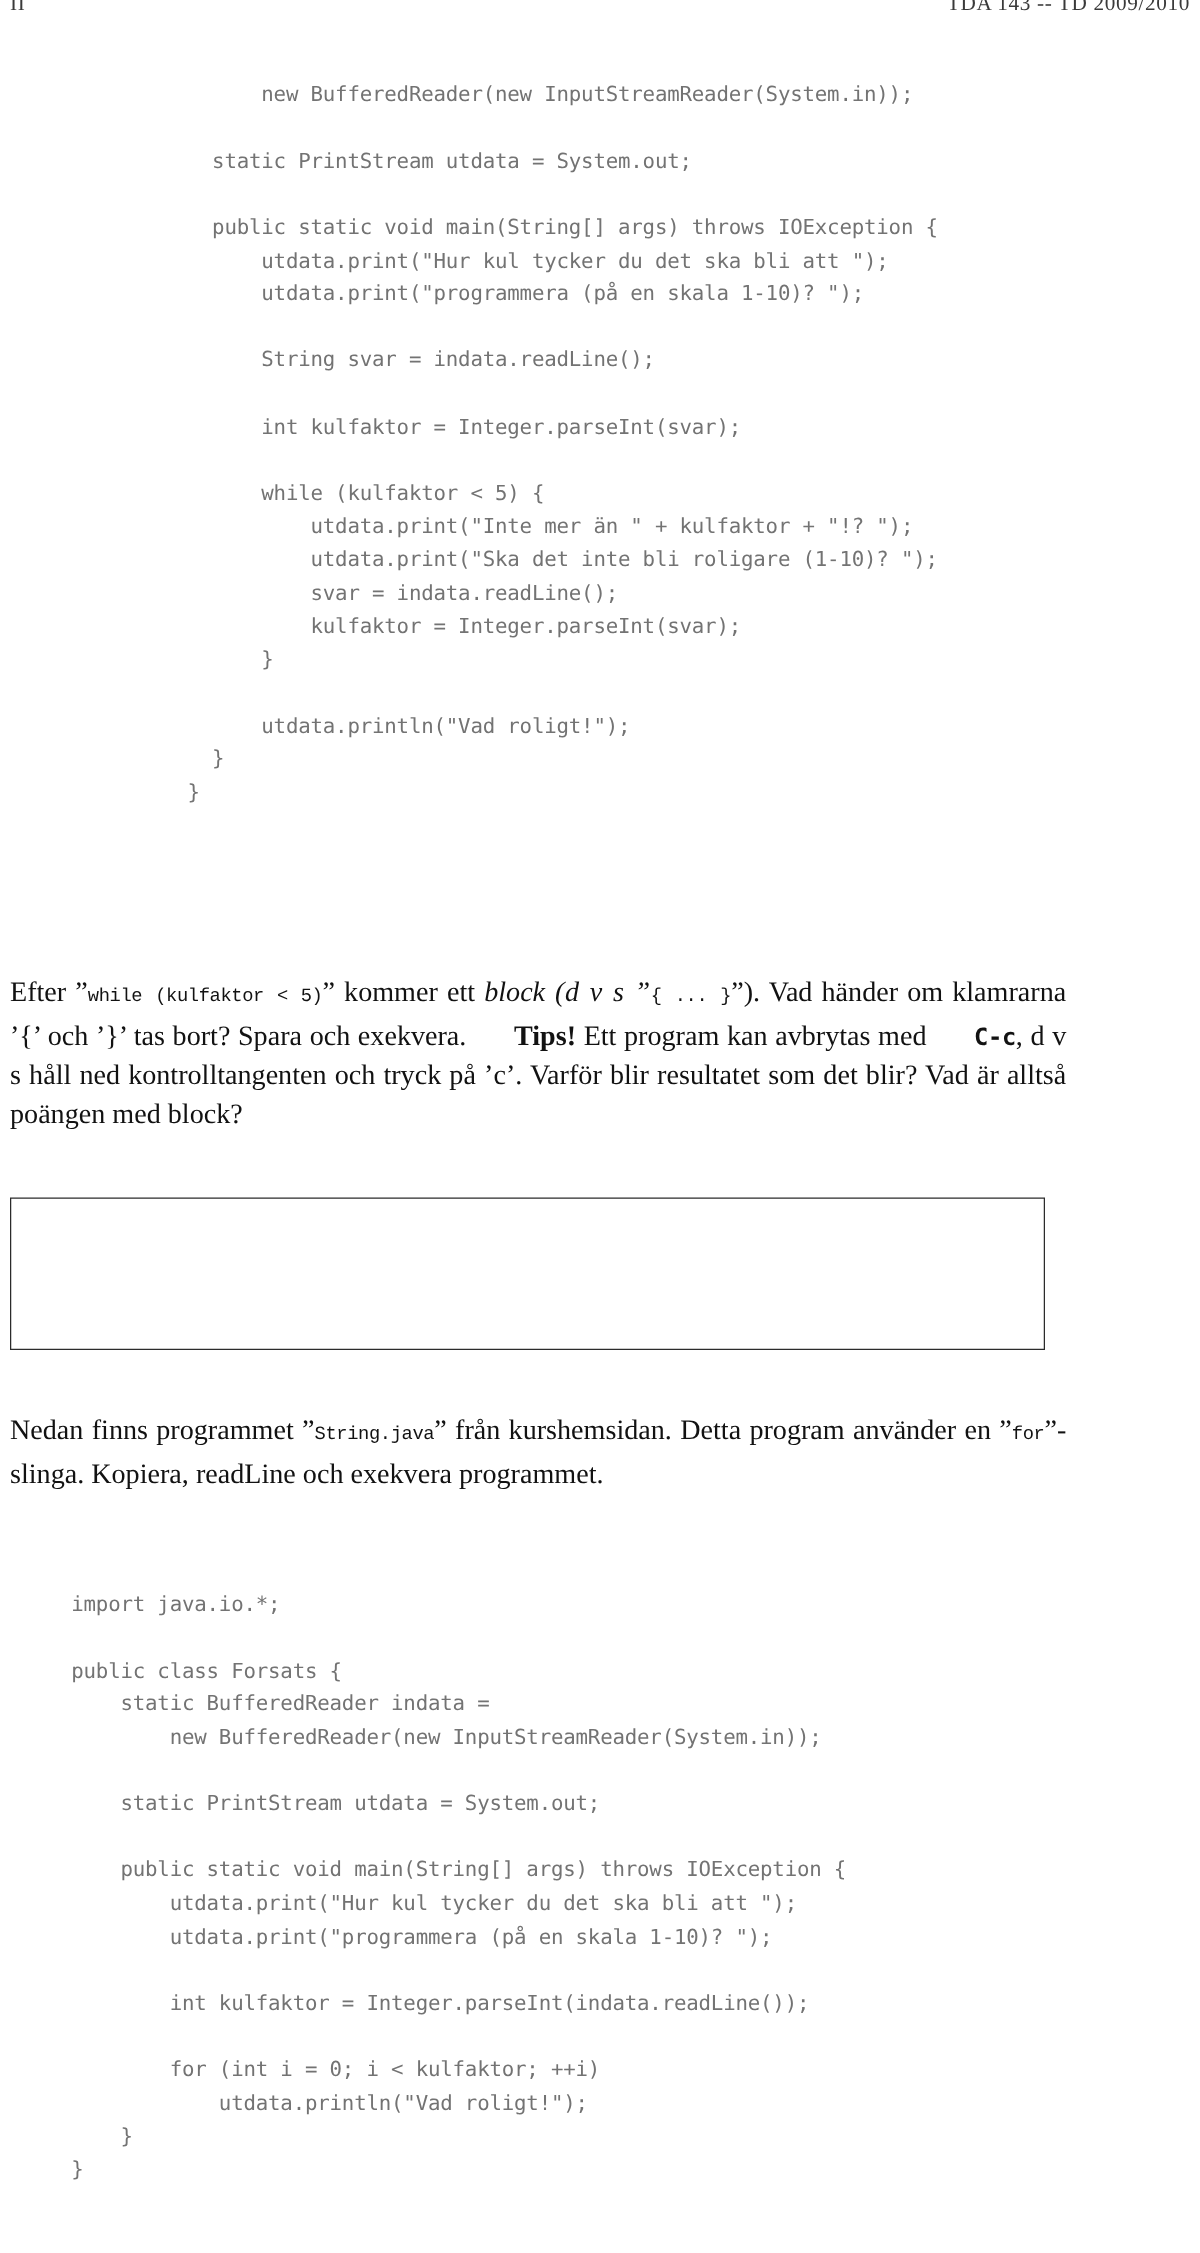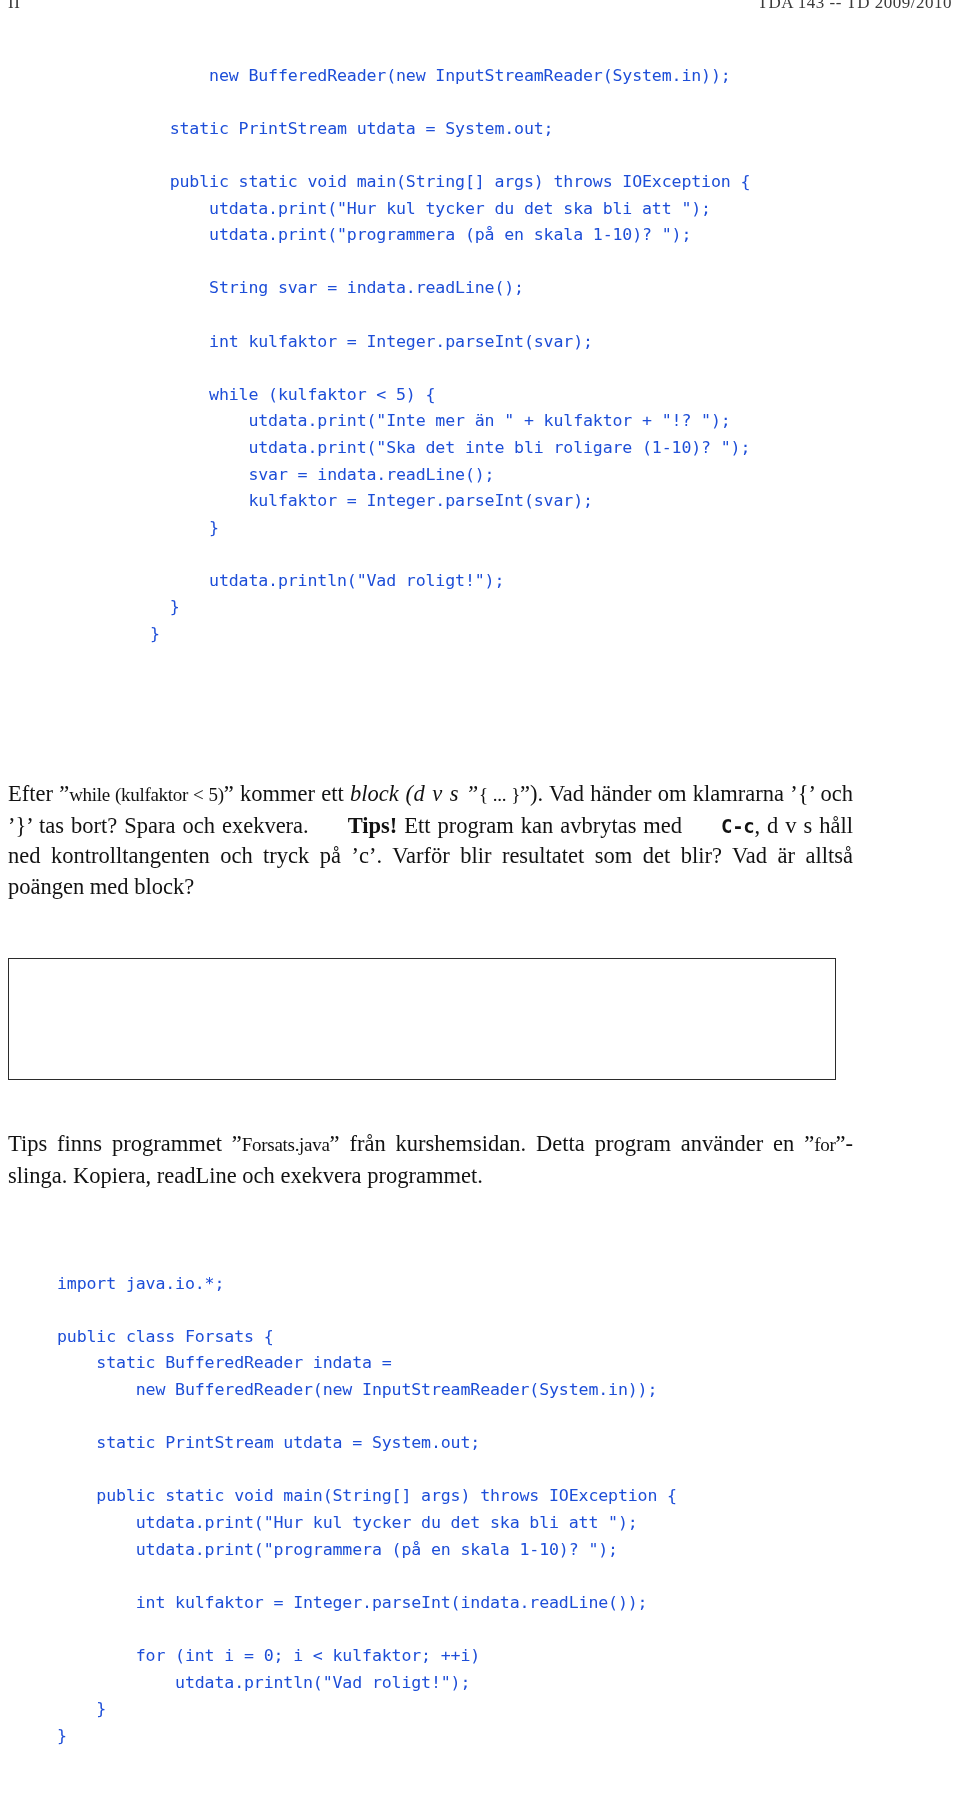--- a/index.html
+++ b/index.html
@@ -41,41 +41,41 @@
     letter-spacing: 0.5px;
   }
 
   
   .code {
     position: absolute;
     font-family: "DejaVu Sans Mono", "Liberation Mono", monospace;
     font-size: 16.6px;
     line-height: 26.6px;
     white-space: pre;
-    color: #1d4ed8;
+    color: #737373;
     letter-spacing: -0.15px;
   }
   #code-block-1 { left: 150px; top: 46px; }
   #code-block-2 { left: 57px; top: 1254px; }
 
   
   .prose {
     position: absolute;
     font-size: 22.5px;
     line-height: 30.5px;
     text-align: justify;
     color: #121212;
     text-justify: inter-word;
   }
   #para-block { left: 8px; top: 779px; width: 845px; }
   #para-forsats { left: 8px; top: 1129px; width: 845px; }
 
   .prose .mono {
-    font-family: Liberation Serif, serif;
-    font-size: 19px;
+    font-family: Liberation Mono, monospace;
+    font-size: 15px;
     letter-spacing: -0.3px;
   }
   .prose .mono-bold {
     font-family: "DejaVu Sans Mono", "Liberation Mono", monospace;
     font-size: 19px;
     font-weight: bold;
     letter-spacing: -0.3px;
     margin-left: 32px;
   }
   .prose .ital { font-style: italic; margin-top: 28px; }
@@ -125,21 +125,21 @@
   }
 }</pre>
 
 <div class="prose" id="para-block">
   <span>Efter ”</span><span class="mono">while (kulfaktor &lt; 5)</span><span>” kommer ett </span><span class="ital">block</span><span class="dvs"> (d v s ”</span><span class="mono">{ ... }</span><span>”). Vad händer om klamrarna ’{’ och ’}’ tas bort? Spara och exekvera. </span><span class="bold">Tips!</span><span> Ett program kan avbrytas med </span><span class="mono-bold">C-c</span><span>, d v s håll ned kontrolltangenten och tryck på ’c’. Varför blir resultatet som det blir? Vad är alltså poängen med block?</span>
 </div>
 
 <div id="answer-box" placeholder=""></div>
 
 <div class="prose" id="para-forsats">
-  <span>Tips finns programmet ”</span><span class="mono">Forsats.java</span><span>” från kurshemsidan. Detta program använder en ”</span><span class="mono">for</span><span>”-slinga. Kopiera, readLine och exekvera programmet.</span>
+  <span>Nedan finns programmet ”</span><span class="mono">String.java</span><span>” från kurshemsidan. Detta program använder en ”</span><span class="mono">for</span><span>”-slinga. Kopiera, readLine och exekvera programmet.</span>
 </div>
 
 <pre class="code" id="code-block-2">import java.io.*;
 
 public class Forsats {
     static BufferedReader indata =
         new BufferedReader(new InputStreamReader(System.in));
 
     static PrintStream utdata = System.out;
 

